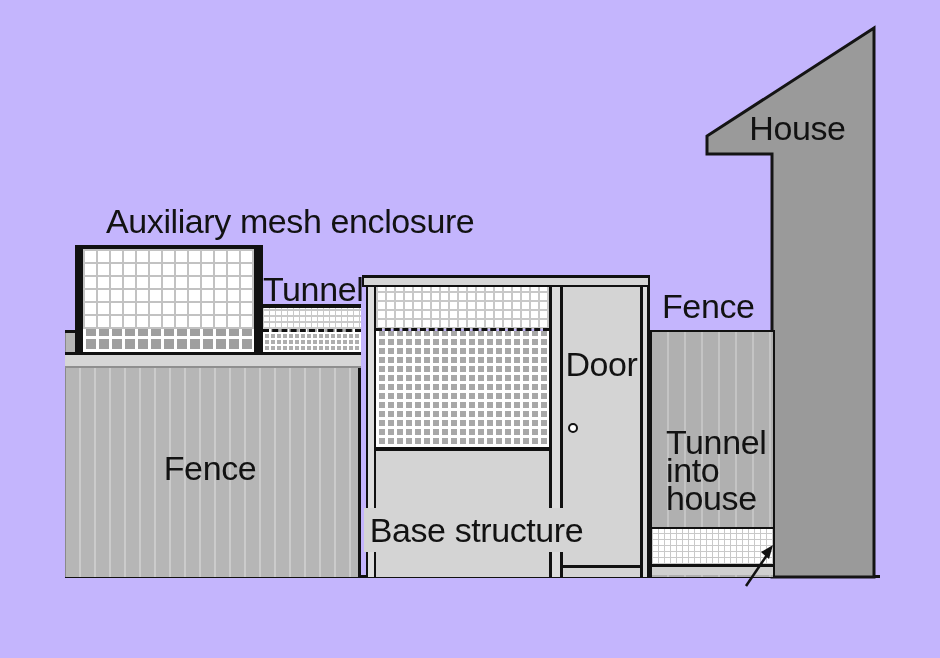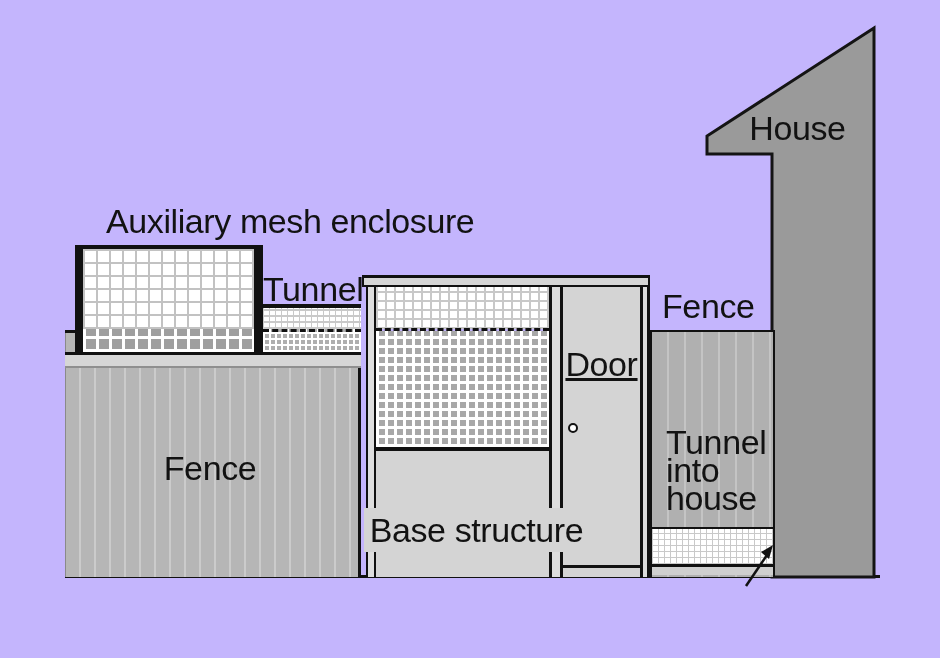--- a/index.html
+++ b/index.html
@@ -108,21 +108,21 @@
   <div class="abs mesh-light-md" style="left:376px;top:287px;width:173px;height:42px;"></div>
   <div class="abs mesh-dark-md" style="left:376px;top:331px;width:173px;height:116px;"></div>
   <div class="abs dash" style="left:376px;top:328px;width:173px;"></div>
   <div class="abs blackbar" style="left:376px;top:447px;width:173px;height:4px;"></div>
 
   <div class="abs" style="left:376px;top:451px;width:173px;height:126px;background:#d4d4d4;"></div>
 
   <div class="abs post-framed" style="left:549px;top:287px;width:14px;height:290px;"></div>
 
   <div class="abs" style="left:563px;top:287px;width:77px;height:290px;background:#d4d4d4;"></div>
-  <div class="lbl center" style="left:560px;top:346px;width:83px;text-decoration:underline;">Door</div>
+  <div class="lbl center" style="left:560px;top:346px;width:83px;">Door</div>
   <div class="abs" style="left:568px;top:423px;width:10px;height:10px;background:#fff;
               border:2px solid #111;border-radius:50%;"></div>
   <div class="abs blackbar" style="left:563px;top:565px;width:77px;height:3px;"></div>
 
   <div class="abs post-framed" style="left:640px;top:287px;width:10px;height:290px;"></div>
 
   <div class="lbl center" style="left:364px;top:508px;width:225px;height:44px;background:#d4d4d4;
               display:flex;align-items:center;justify-content:center;">Base structure</div>
 
   <div class="abs fence-right" style="left:650px;top:330px;width:125px;height:247px;"></div>

